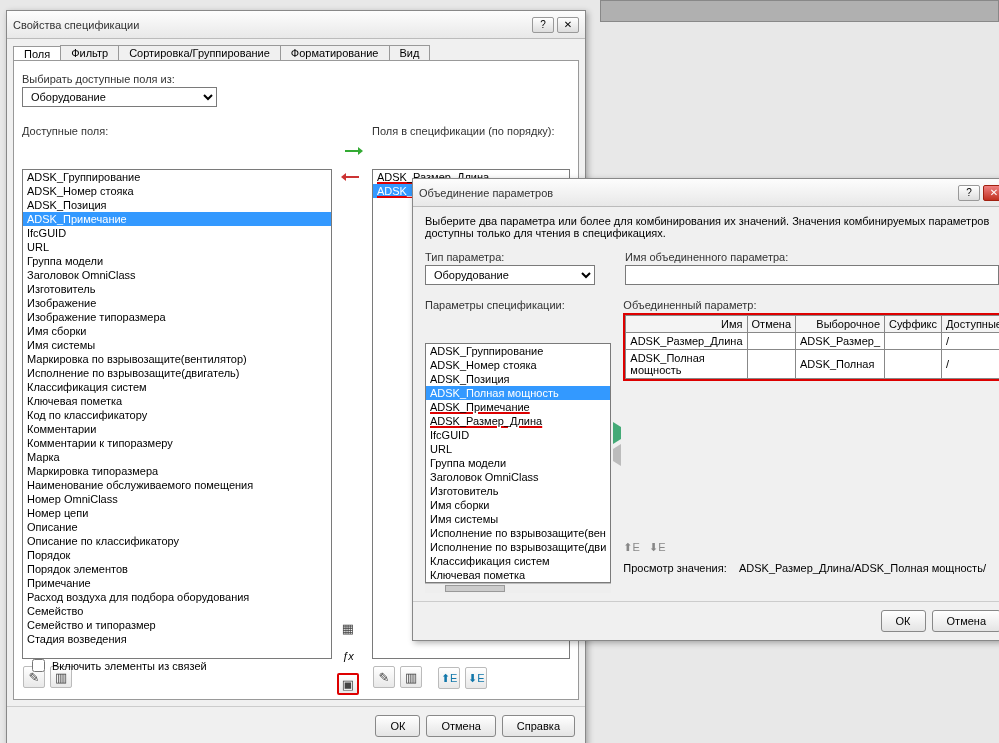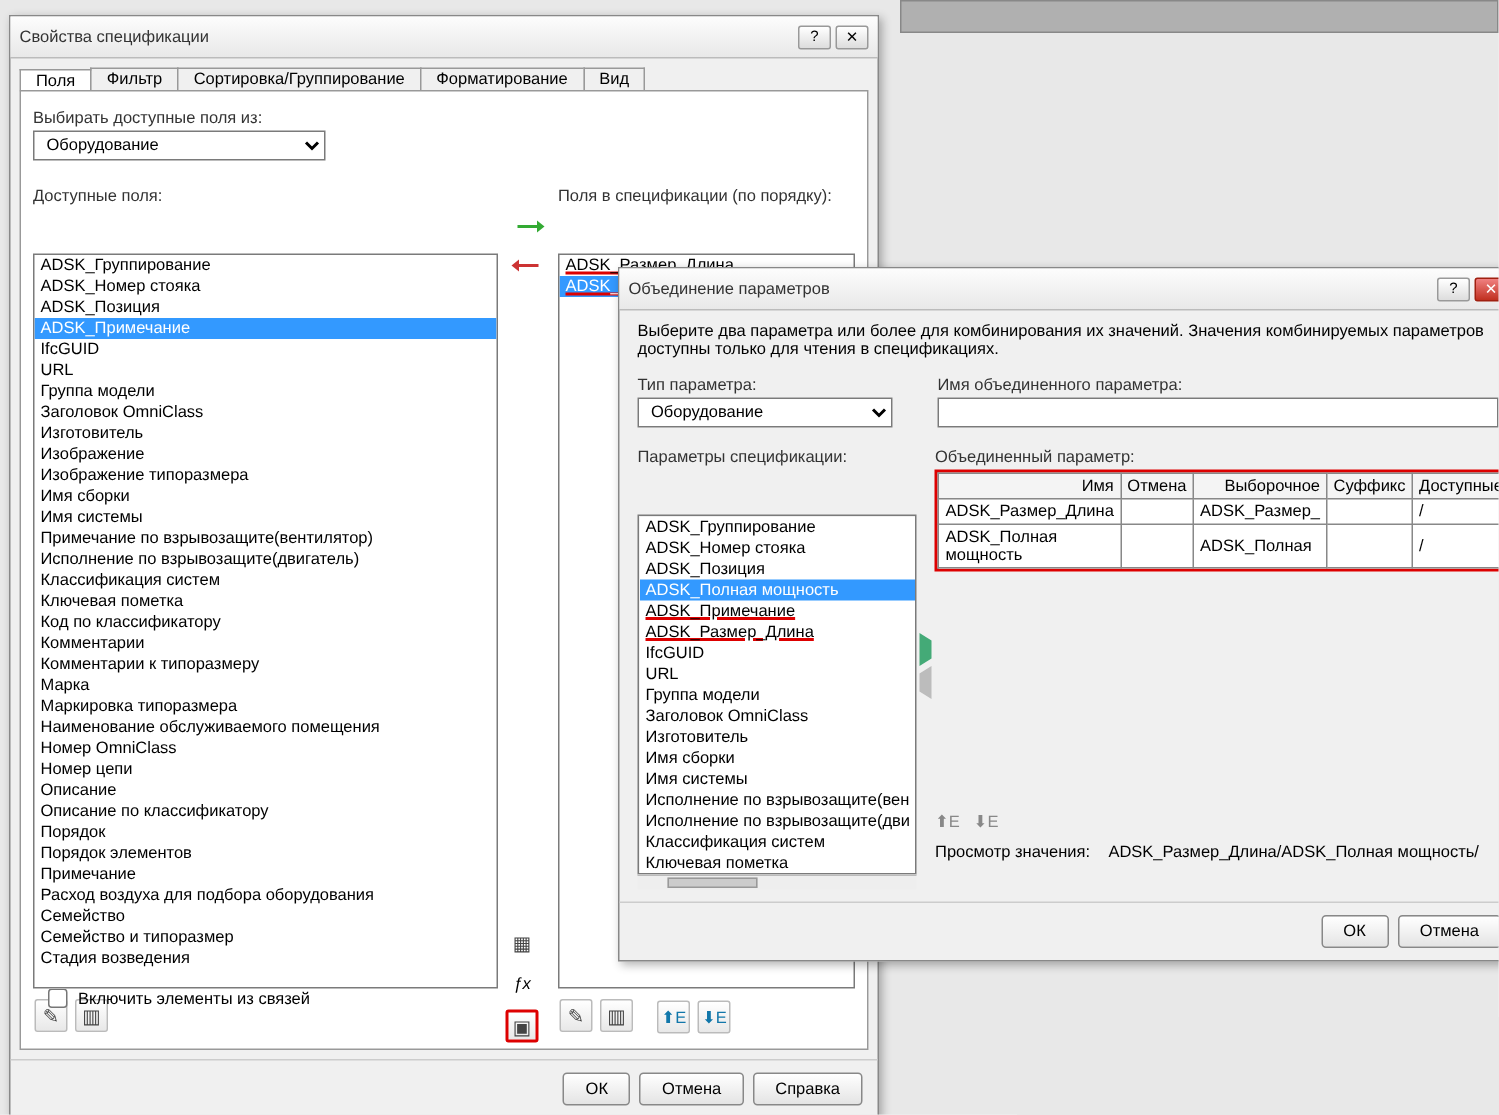--- a/index.html
+++ b/index.html
@@ -75,21 +75,21 @@
             <div class="li sel">ADSK_Примечание</div>
             <div class="li">IfcGUID</div>
             <div class="li">URL</div>
             <div class="li">Группа модели</div>
             <div class="li">Заголовок OmniClass</div>
             <div class="li">Изготовитель</div>
             <div class="li">Изображение</div>
             <div class="li">Изображение типоразмера</div>
             <div class="li">Имя сборки</div>
             <div class="li">Имя системы</div>
-            <div class="li">Примечание по взрывозащите(вентилятор)</div>
+            <div class="li">Маркировка по взрывозащите(вентилятор)</div>
             <div class="li">Исполнение по взрывозащите(двигатель)</div>
             <div class="li">Классификация систем</div>
             <div class="li">Ключевая пометка</div>
             <div class="li">Код по классификатору</div>
             <div class="li">Комментарии</div>
             <div class="li">Комментарии к типоразмеру</div>
             <div class="li">Марка</div>
             <div class="li">Маркировка типоразмера</div>
             <div class="li">Наименование обслуживаемого помещения</div>
             <div class="li">Номер OmniClass</div>

